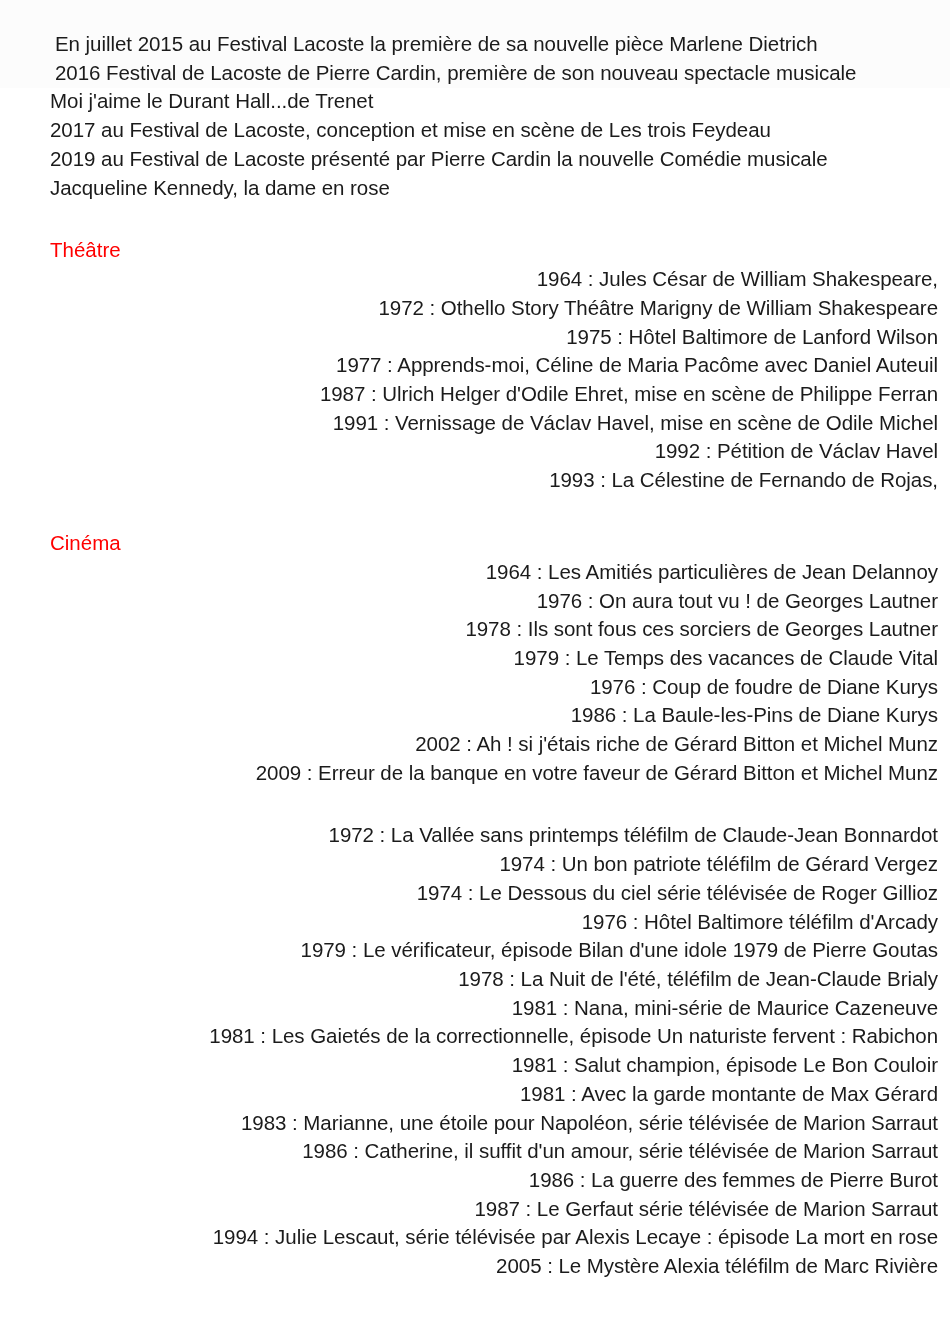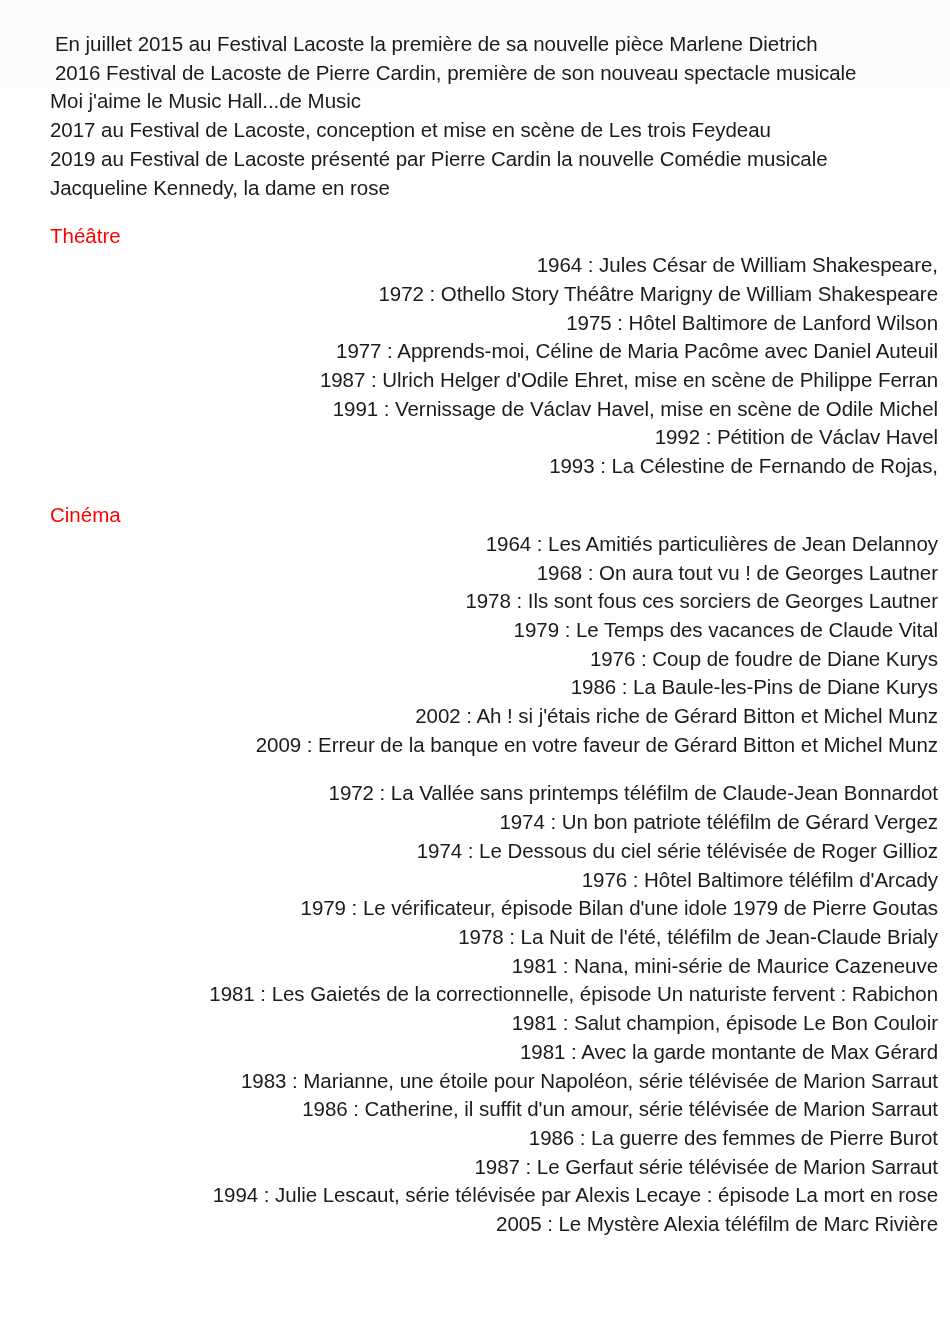--- a/index.html
+++ b/index.html
@@ -45,21 +45,21 @@
     letter-spacing: -0.05px;
     color: #1b1b1b;
   }
 
   
   .intro .line.shift {
     padding-left: 5px;
   }
 
   .section {
-    margin-top: 20px;
+    margin-top: 34px;
   }
 
   .section-heading {
     font-size: 20.5px;
     line-height: 28px;
     color: #ff0000;
     white-space: nowrap;
     margin-bottom: 1px;
   }
 
@@ -81,21 +81,21 @@
 </head>
 <body>
 
 <div class="page-band"></div>
 
 <div class="doc">
 
   <div class="intro">
     <div class="line shift">En juillet 2015 au Festival Lacoste la première de sa nouvelle pièce Marlene Dietrich</div>
     <div class="line shift">2016 Festival de Lacoste de Pierre Cardin, première de son nouveau spectacle musicale</div>
-    <div class="line">Moi j'aime le Music Hall...de Music</div>
+    <div class="line">Moi j'aime le Durant Hall...de Trenet</div>
     <div class="line">2017 au Festival de Lacoste, conception et mise en scène de Les trois Feydeau</div>
     <div class="line">2019 au Festival de Lacoste présenté par Pierre Cardin la nouvelle Comédie musicale</div>
     <div class="line">Jacqueline Kennedy, la dame en rose</div>
   </div>
 
   <div class="section">
     <div class="section-heading">Théâtre</div>
     <ul class="entries">
       <li>1964 : Jules César de William Shakespeare,</li>
       <li>1972 : Othello Story Théâtre Marigny de William Shakespeare</li>
@@ -105,21 +105,21 @@
       <li>1991 : Vernissage de Václav Havel, mise en scène de Odile Michel</li>
       <li>1992 : Pétition de Václav Havel</li>
       <li>1993 : La Célestine de Fernando de Rojas,</li>
     </ul>
   </div>
 
   <div class="section">
     <div class="section-heading">Cinéma</div>
     <ul class="entries">
       <li>1964 : Les Amitiés particulières de Jean Delannoy</li>
-      <li>1968 : On aura tout vu ! de Georges Lautner</li>
+      <li>1976 : On aura tout vu ! de Georges Lautner</li>
       <li>1978 : Ils sont fous ces sorciers de Georges Lautner</li>
       <li>1979 : Le Temps des vacances de Claude Vital</li>
       <li>1976 : Coup de foudre de Diane Kurys</li>
       <li>1986 : La Baule-les-Pins de Diane Kurys</li>
       <li>2002 : Ah ! si j'étais riche de Gérard Bitton et Michel Munz</li>
       <li>2009 : Erreur de la banque en votre faveur de Gérard Bitton et Michel Munz</li>
     </ul>
   </div>
 
   <div class="section">

